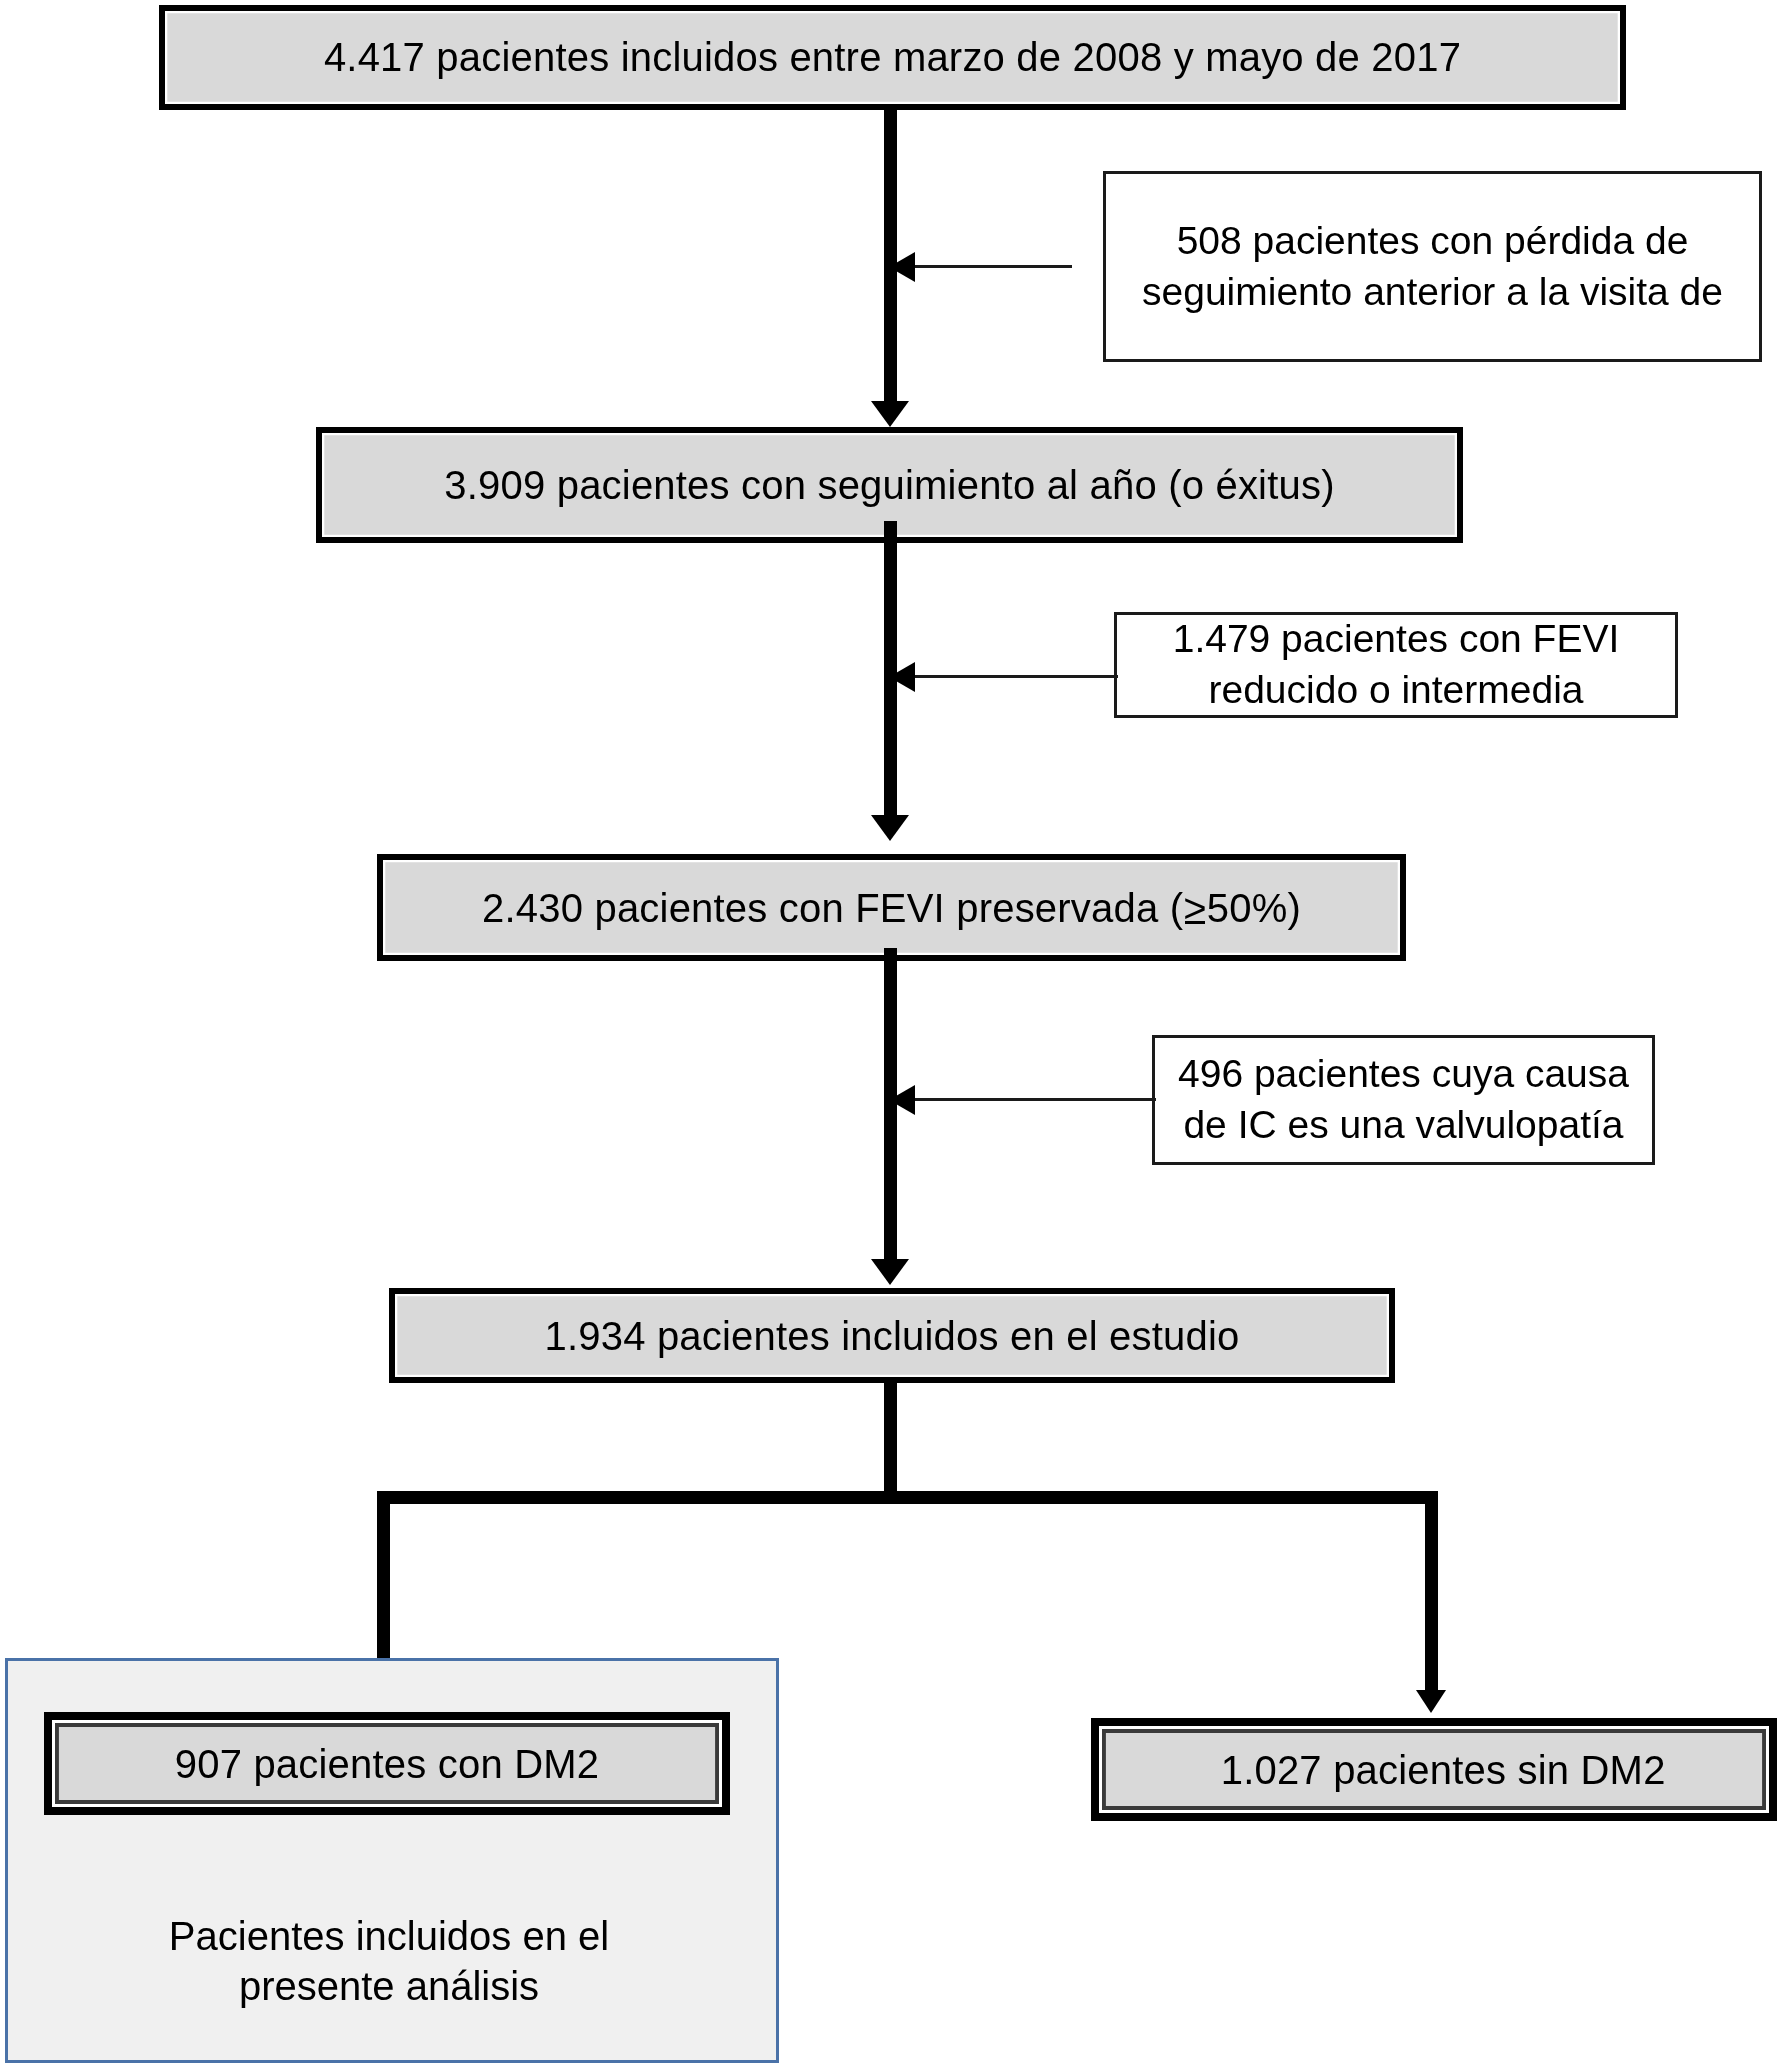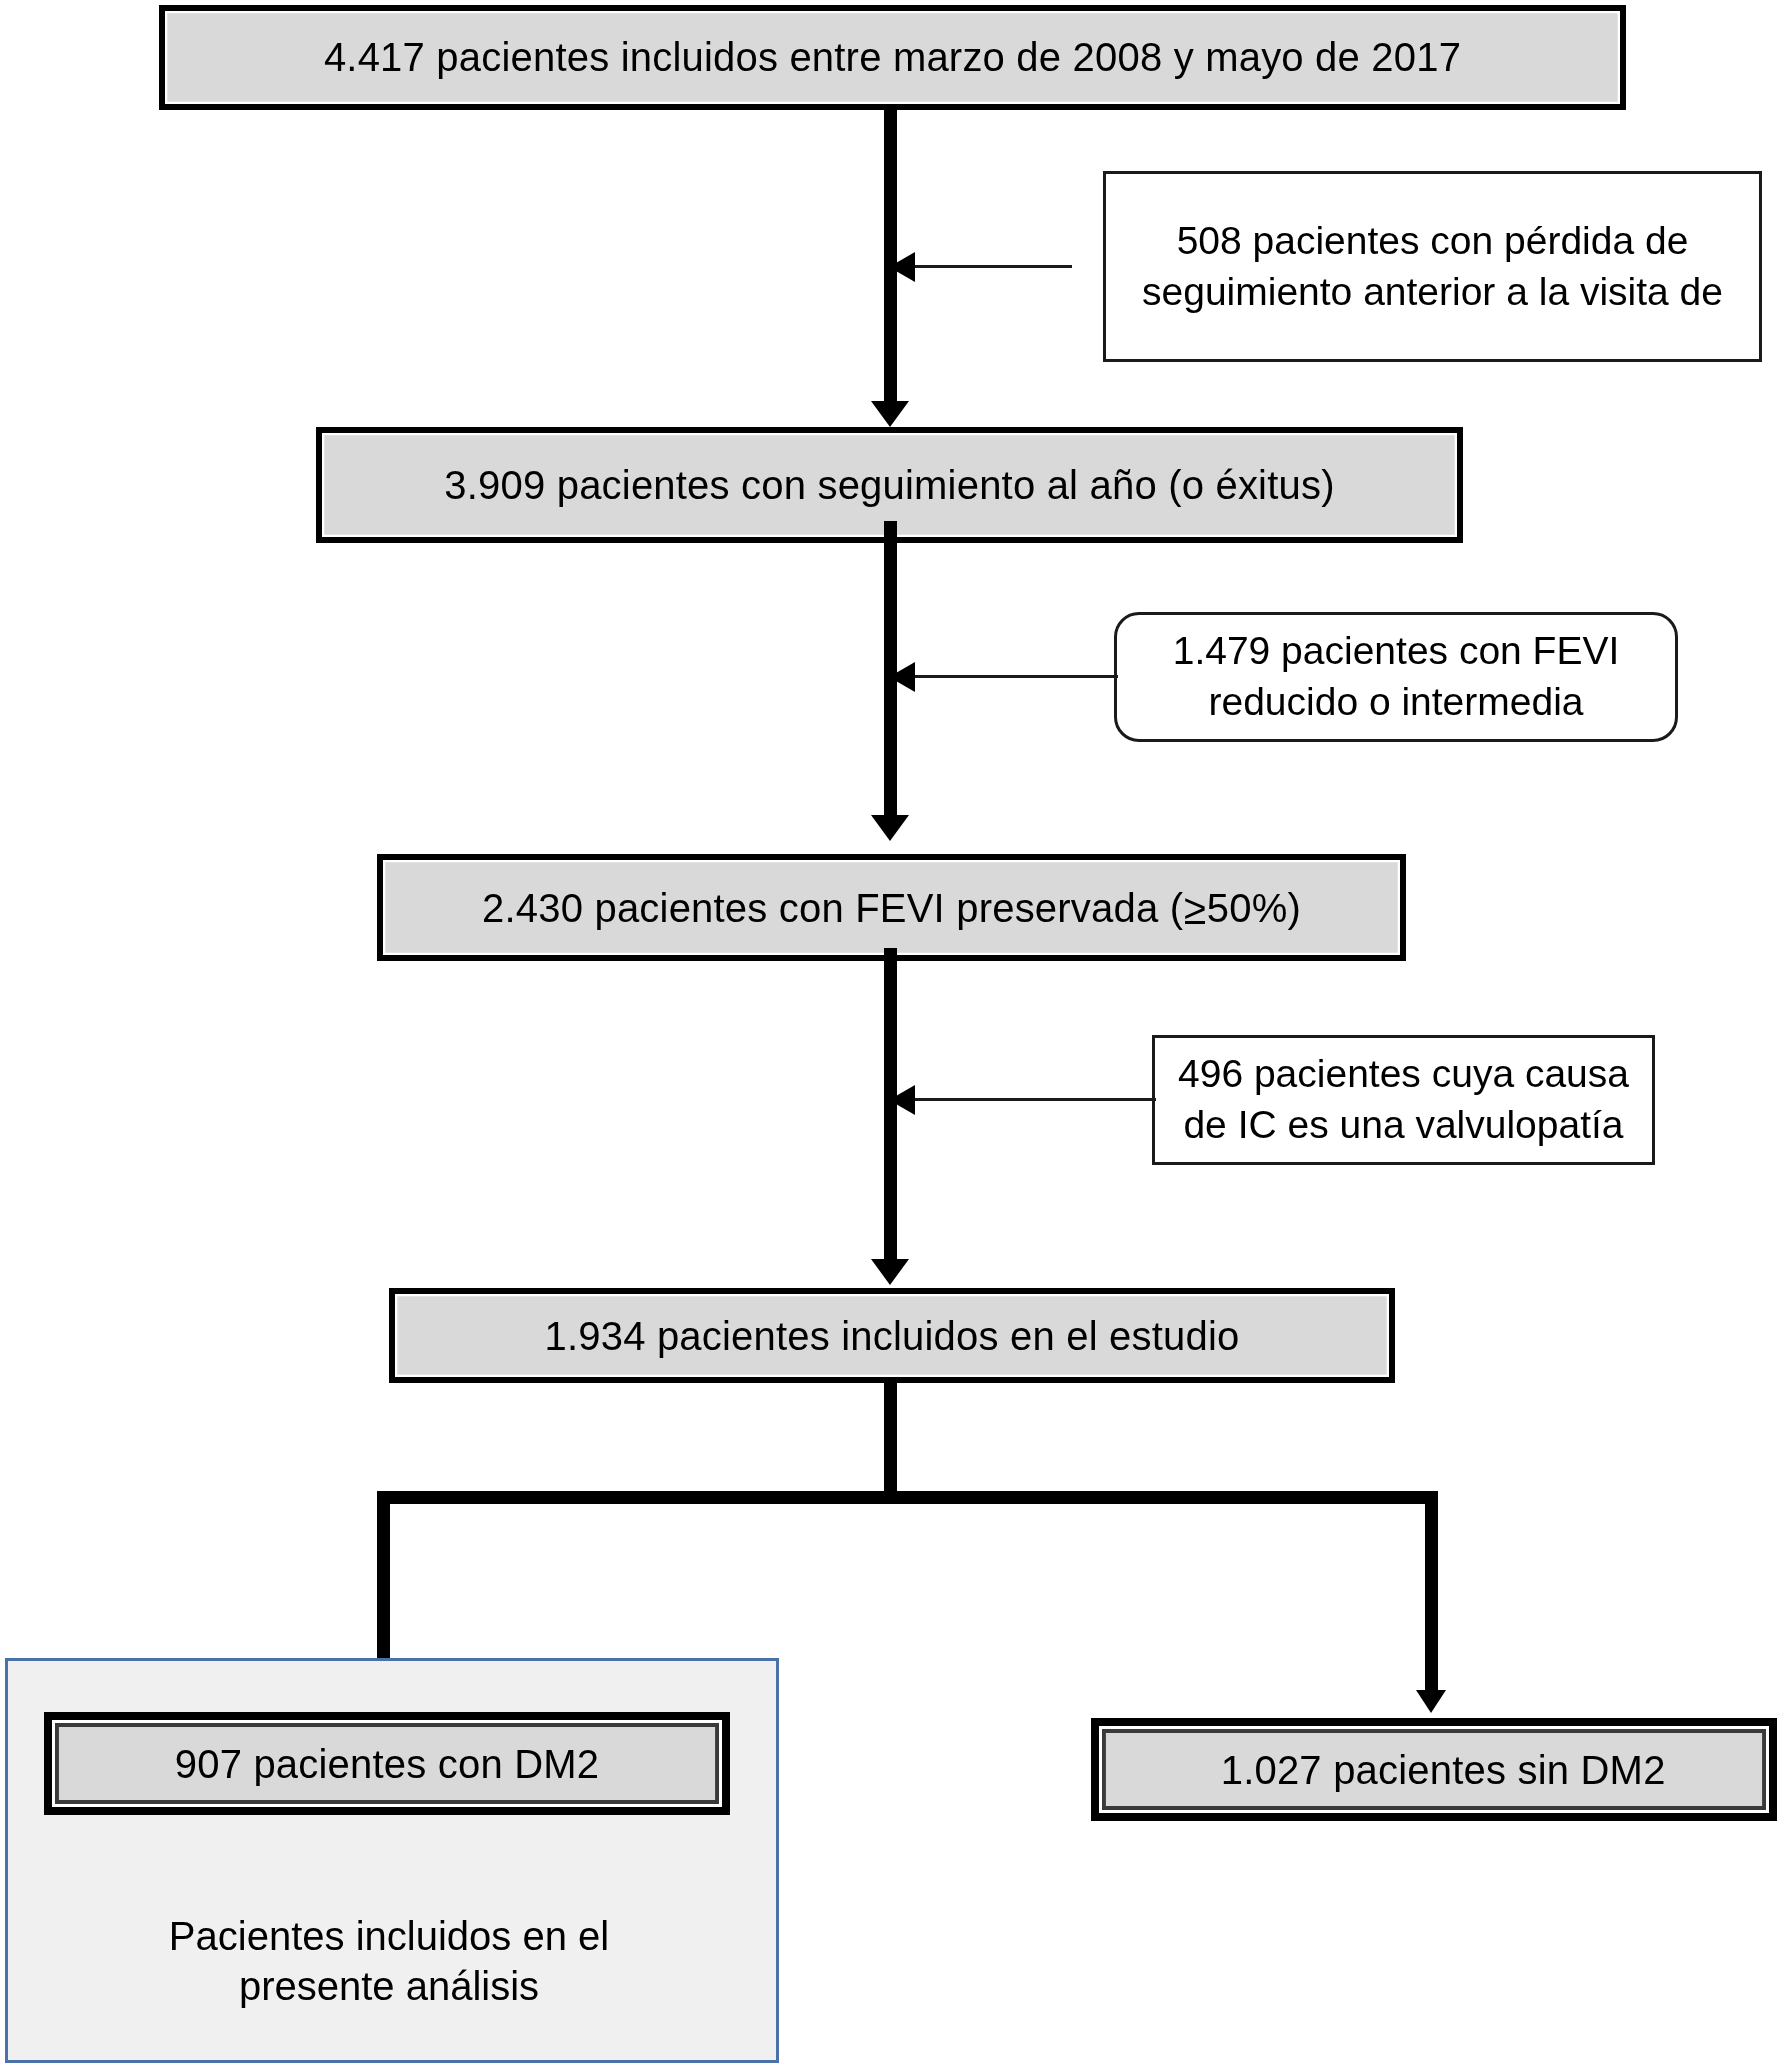--- a/index.html
+++ b/index.html
@@ -144,21 +144,21 @@
   <div class="thinline" style="left:901px; top:265px; width:171px;"></div>
   <div class="arrow-left" style="left:889px; top:252px;"></div>
 
   <div class="flowbox" style="left:316px; top:427px; width:1147px; height:116px;">
     <span>3.909 pacientes con seguimiento al año (o éxitus)</span>
   </div>
 
   <div class="vline" style="left:884px; top:521px; width:13px; height:305px;"></div>
   <div class="arrow-down" style="left:871px; top:815px;"></div>
 
-  <div class="sidebox" style="left:1114px; top:612px; width:564px; height:130px;border-radius:25px;">
+  <div class="sidebox" style="left:1114px; top:612px; width:564px; height:106px;">
     <div>
       <div class="nobr">1.479 pacientes con FEVI</div>
       <div class="nobr">reducido o intermedia</div>
     </div>
   </div>
   <div class="thinline" style="left:901px; top:675px; width:217px;"></div>
   <div class="arrow-left" style="left:889px; top:662px;"></div>
 
   <div class="flowbox" style="left:377px; top:854px; width:1029px; height:107px;">
     <span><span>2.430 pacientes con FEVI preservada (</span><span class="geq">&gt;</span><span>50%)</span></span>

